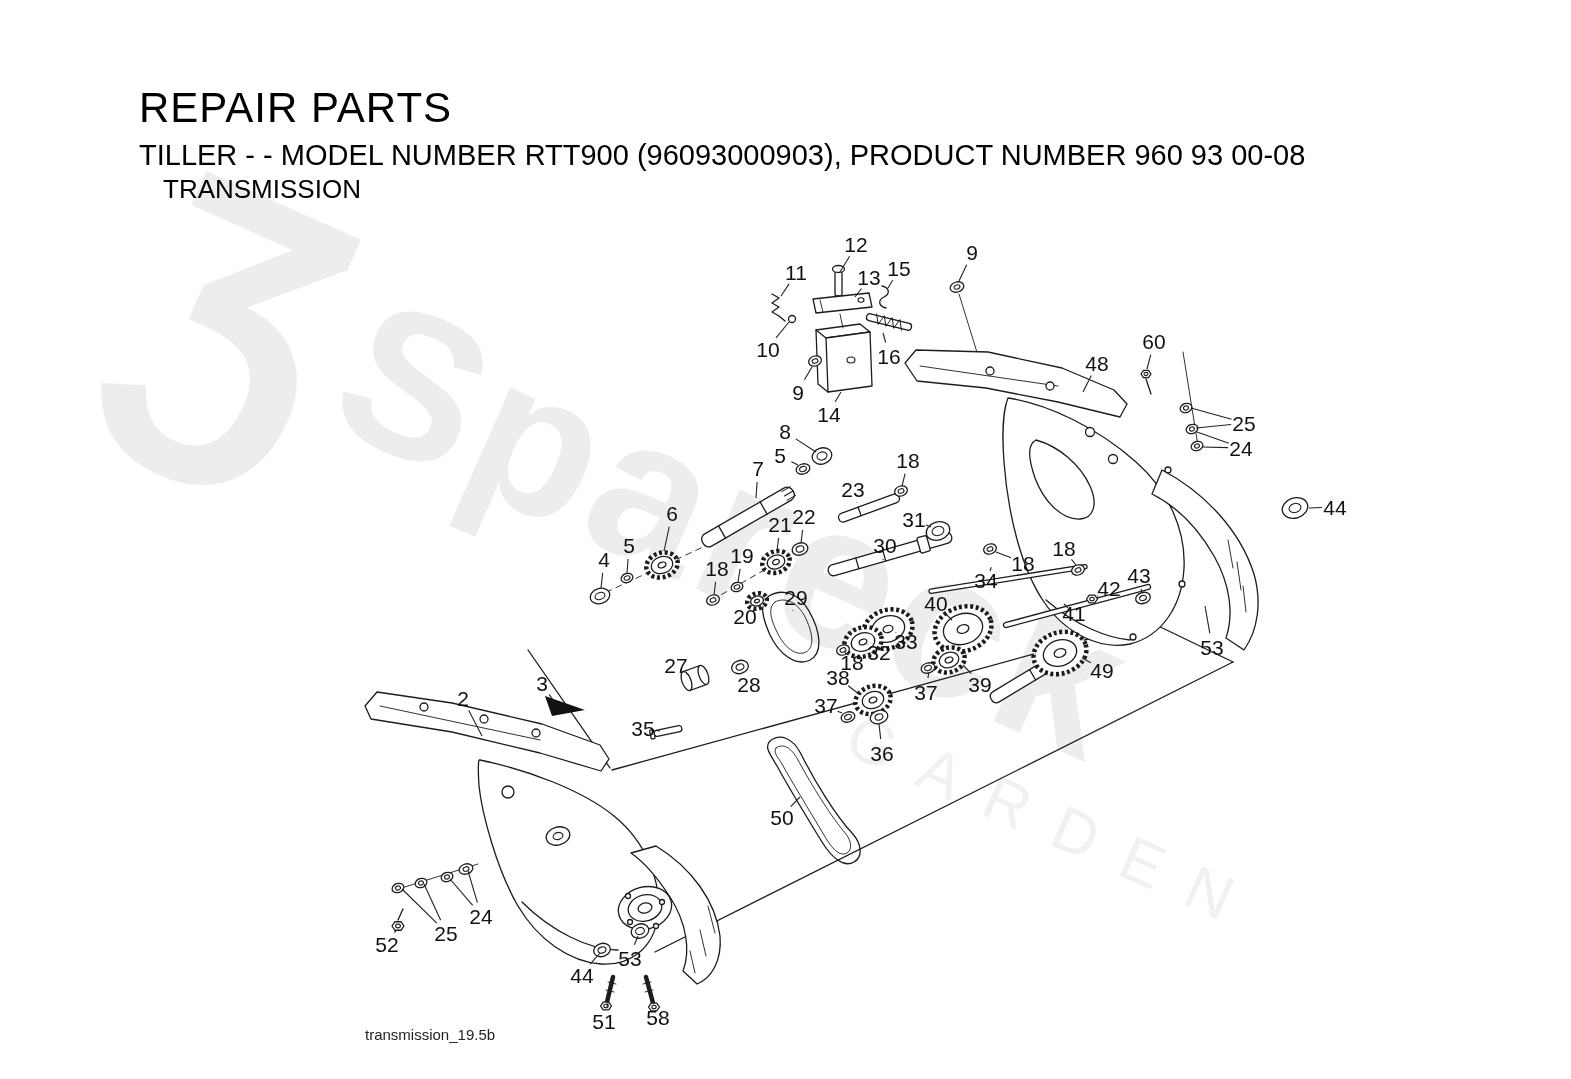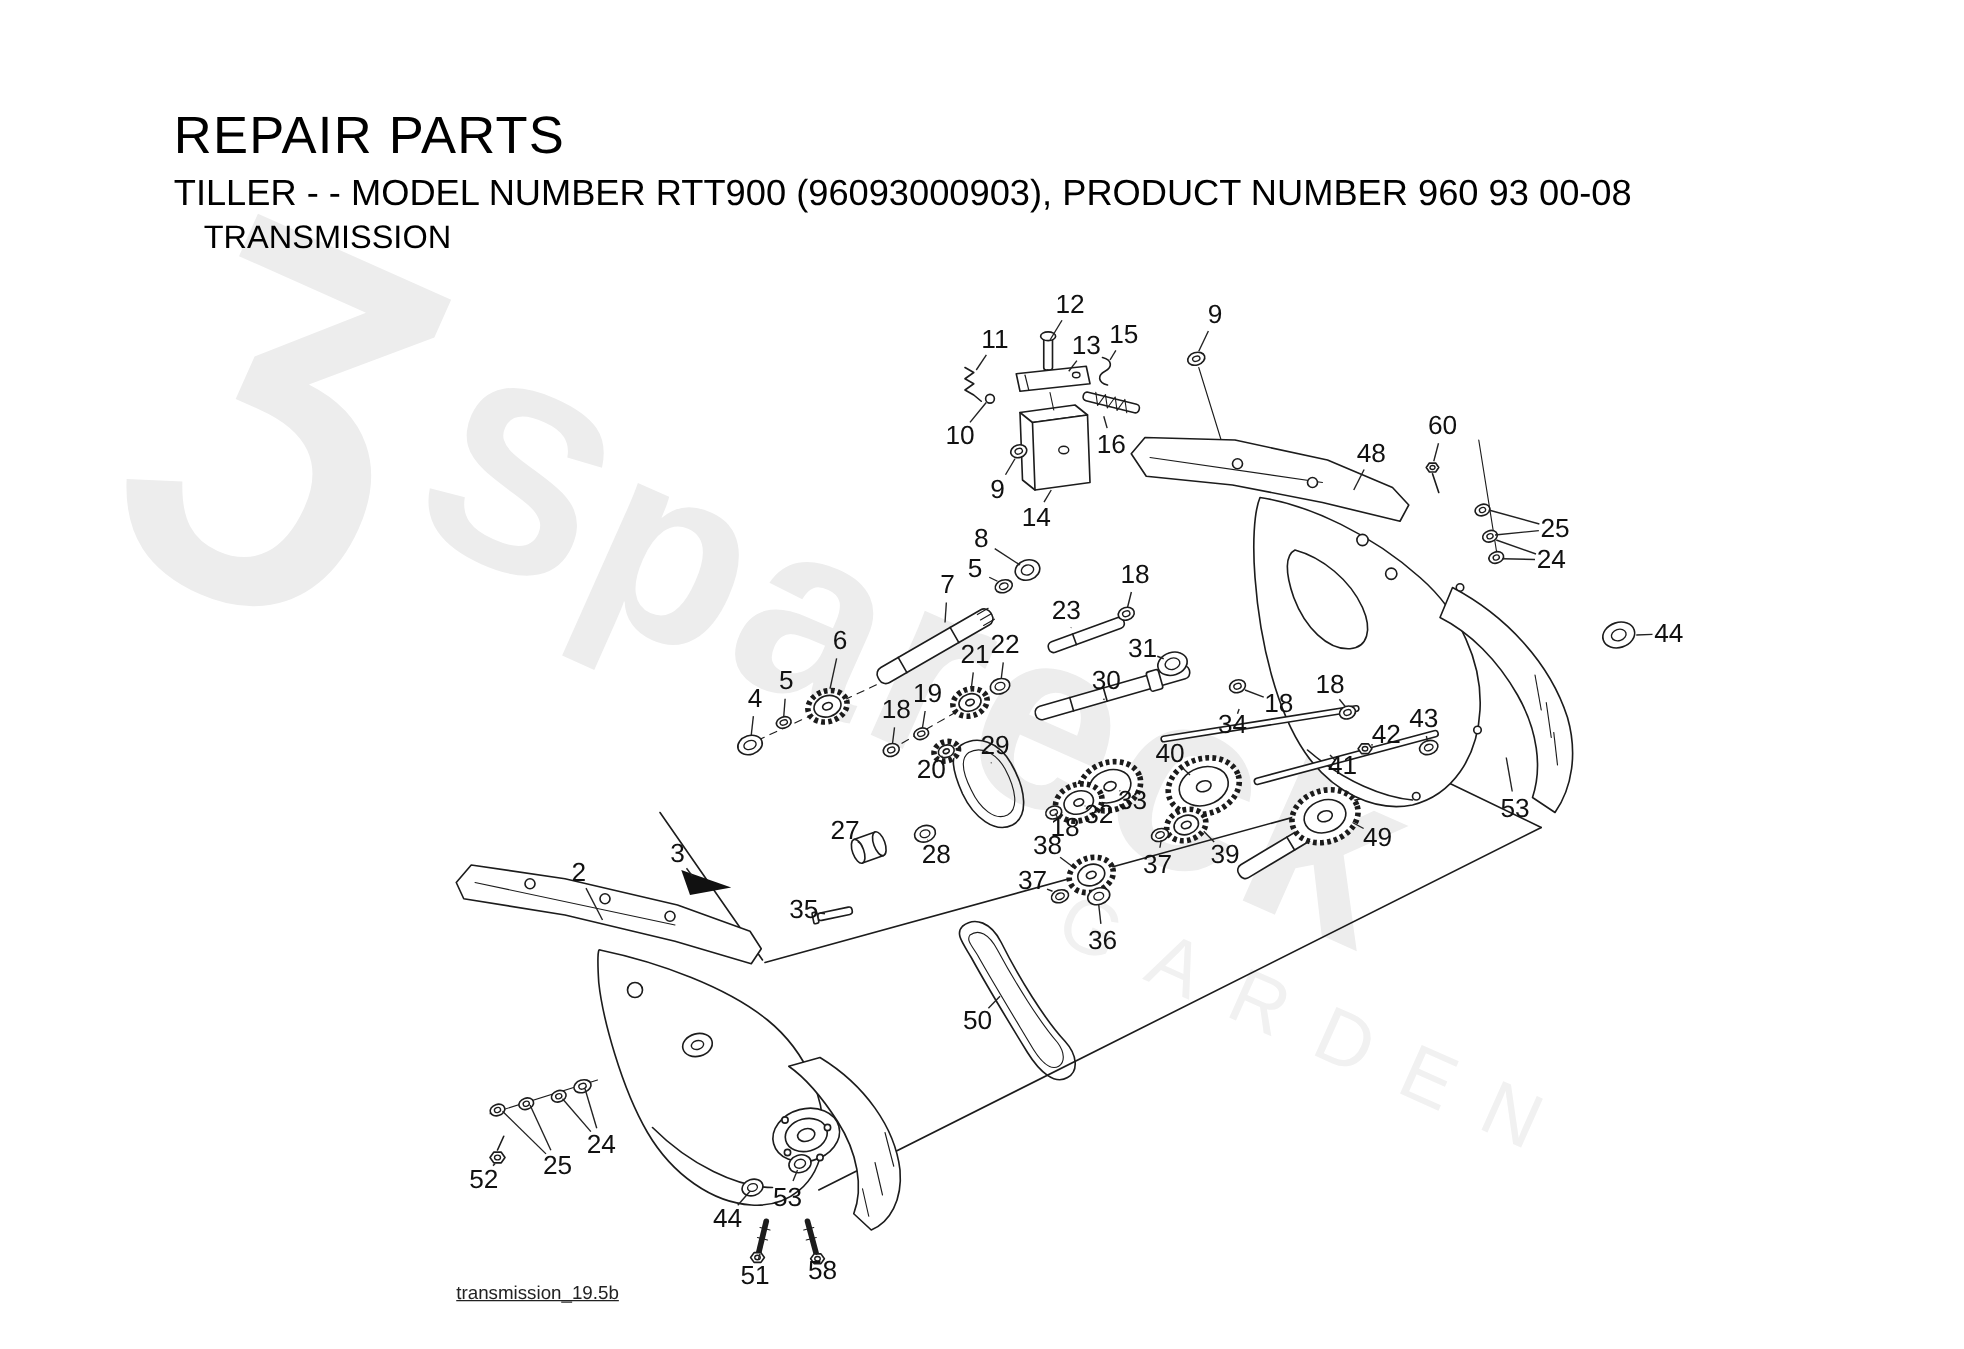--- a/index.html
+++ b/index.html
@@ -10,21 +10,21 @@
       transform-origin:0 0;user-select:none;z-index:0;}
   #wm-logo{left:225px;top:95px;font-size:330px;transform:rotate(24deg);}
   #wm-brand{left:400px;top:250px;font-size:205px;transform:rotate(24deg);letter-spacing:6px;}
   #wm-sub{left:865px;top:700px;font-size:62px;letter-spacing:30px;color:#f1f1f1;transform:rotate(24deg);font-weight:normal;}
   
   .hdr{position:absolute;left:139px;z-index:3;font-weight:normal;white-space:nowrap;}
   #title{top:84px;font-size:42px;letter-spacing:1px;}
   #subtitle{top:139px;font-size:29px;}
   #section{top:174px;font-size:26px;margin-left:24px;}
   #drawing-ref{position:absolute;left:365px;top:1026px;font-size:15px;z-index:3;
-               text-decoration:underline;color:#222;}
+               color:#222;}
   
   #diagram-svg{position:absolute;left:0;top:0;z-index:2;}
   .ln{fill:none;stroke:#1c1c1c;stroke-width:1.3;stroke-linecap:round;stroke-linejoin:round;}
   .thin{stroke-width:0.9;}
   .fw{fill:#fff;stroke:#1c1c1c;stroke-width:1.3;stroke-linejoin:round;}
   .fwn{fill:#fff;stroke:#1c1c1c;stroke-width:1.1;}
   .teeth{fill:#fff;stroke:#1c1c1c;stroke-width:4.5;stroke-dasharray:3 2.6;}
   .dash{stroke-dasharray:6 5;}
   .blk{fill:#111;stroke:none;}
   .leader{stroke:#222;stroke-width:1.1;fill:none;}

